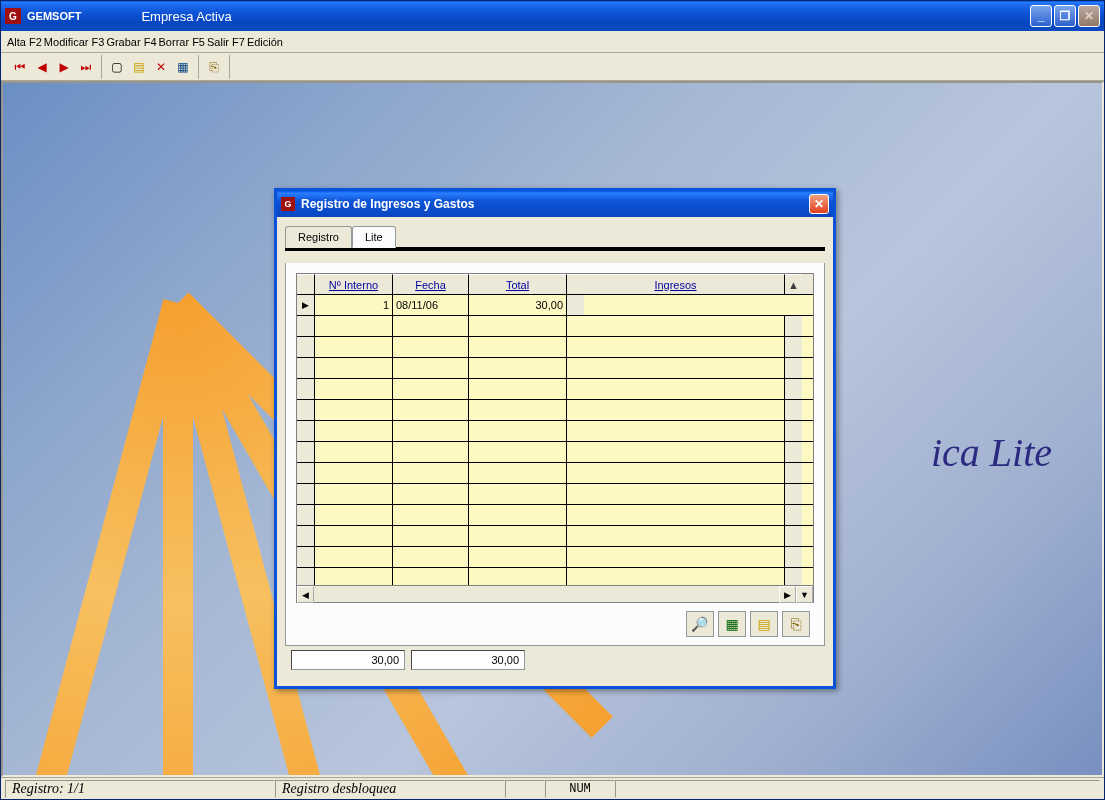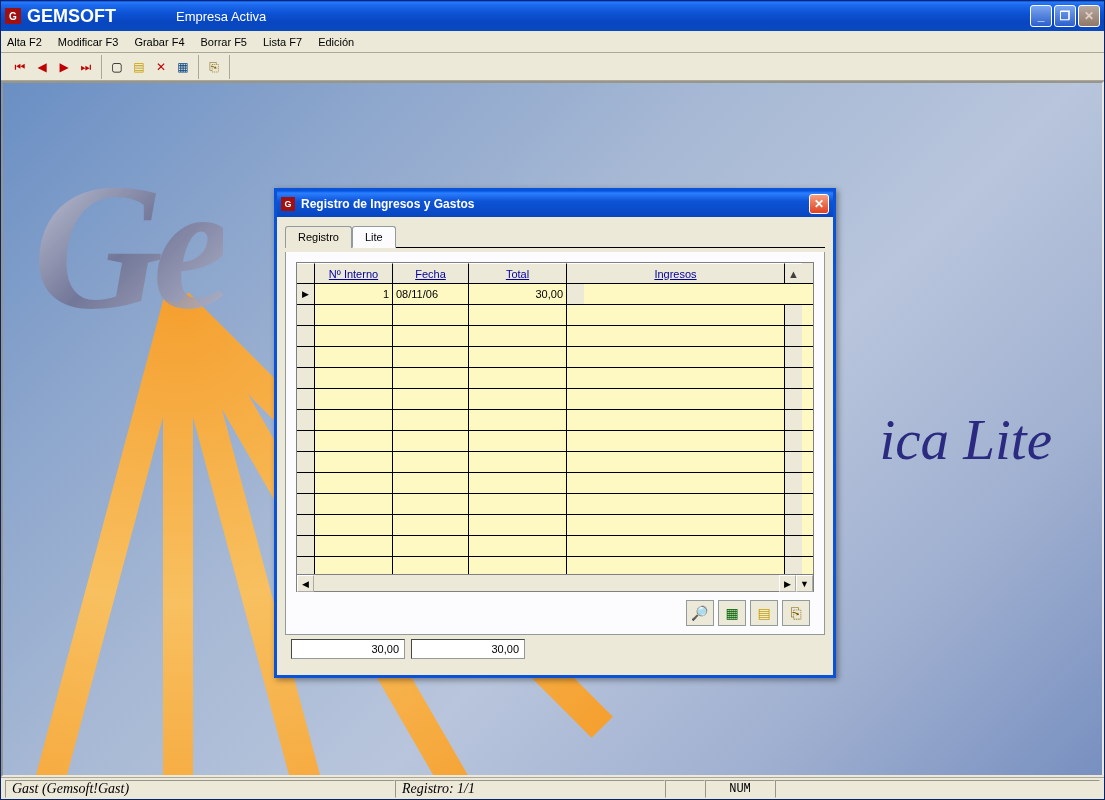--- a/index.html
+++ b/index.html
@@ -33,21 +33,21 @@
 .titlebar .app-icon {
   width: 16px; height: 16px;
   background: #a01010;
   margin-right: 6px;
   display: flex; align-items: center; justify-content: center;
   font-size: 10px; font-weight: bold;
   color: #fff;
 }
 .titlebar .app-name {
   font-weight: bold;
-  font-size: 18px;
+  font-size: 11px;
   margin-right: 60px;
 }
 .titlebar .company {
   font-weight: normal;
   font-size: 13px;
 }
 .titlebar .win-controls {
   position: absolute;
   right: 4px;
   top: 4px;
@@ -73,21 +73,21 @@
   color: #e0d0c8;
 }
 
 .menubar {
   background: #ece9d8;
   height: 22px;
   display: flex;
   align-items: center;
   padding: 0 6px;
   border-bottom: 1px solid #aca899;
-  gap: 16px;
+  gap: 2px;
 }
 .menubar span {
   cursor: pointer;
 }
 
 .toolbar {
   background: #ece9d8;
   height: 28px;
   display: flex;
   align-items: center;
@@ -153,24 +153,24 @@
   transform-origin: top center;
 }
 .ray:nth-child(1){ transform: rotate(-45deg); }
 .ray:nth-child(2){ transform: rotate(-30deg); }
 .ray:nth-child(3){ transform: rotate(-15deg); }
 .ray:nth-child(4){ transform: rotate(0deg); }
 .ray:nth-child(5){ transform: rotate(15deg); }
 .bg-text {
   position: absolute;
   right: 50px;
-  top: 324px;
+  top: 346px;
   font-family: Georgia, serif;
   font-style: italic;
-  font-size: 57px;
+  font-size: 40px;
   color: #2a2a80;
 }
 
 
 .dialog {
   position: absolute;
   left: 271px;
   top: 105px;
   width: 562px;
   background: #ece9d8;
@@ -206,22 +206,22 @@
   cursor: pointer;
 }
 
 .dlg-body {
   padding: 8px;
 }
 
 
 .tabstrip {
   display: flex;
-  border-bottom: 1px solid #000000;
-  margin-bottom: 4px;
+  border-bottom: 4px solid #000000;
+  margin-bottom: 12px;
 }
 .tab {
   padding: 4px 12px;
   background: #ece9d8;
   border: 1px solid #919b9c;
   border-bottom: none;
   margin-right: 0;
   cursor: pointer;
   position: relative;
   top: 1px;
@@ -360,21 +360,21 @@
       <div class="win-btn">❐</div>
       <div class="win-btn close disabled">✕</div>
     </div>
   </div>
 
   <div class="menubar">
     <span>Alta F2</span>
     <span>Modificar F3</span>
     <span>Grabar F4</span>
     <span>Borrar F5</span>
-    <span>Lista F7</span>
+    <span>Salir F7</span>
     <span>Edición</span>
   </div>
 
   <div class="toolbar">
     <div class="tb-group">
       <div class="tb-btn">
           <span style="color:#c00000;">⏮</span>
         </div>
       <div class="tb-btn">
           <span style="color:#c00000;">◀</span>
@@ -408,21 +408,20 @@
   </div>
 
   <div class="content-area">
     <div class="bg-rays">
       <div class="ray"></div>
         <div class="ray"></div>
         <div class="ray"></div>
         <div class="ray"></div>
         <div class="ray"></div>
     </div>
-    <div class="bg-logo">Ge</div>
     <div class="bg-text">ica Lite</div>
 
     <div class="dialog">
       <div class="dlg-titlebar">
         <div class="app-icon">G</div>
         <span>Registro de Ingresos y Gastos</span>
         <div class="spacer"></div>
         <div class="dlg-close">
             <span>✕</span>
           </div>
@@ -584,19 +583,19 @@
 
         <div class="totals">
           <div class="total-field">30,00</div>
           <div class="total-field">30,00</div>
         </div>
       </div>
     </div>
   </div>
 
   <div class="statusbar">
-    <div class="sb-pane p1">Gast (Gemsoft!Gast)</div>
     <div class="sb-pane p2">Registro: 1/1</div>
+    <div class="sb-pane p3">Registro desbloquea</div>
     <div class="sb-pane p4"></div>
     <div class="sb-pane p5">NUM</div>
     <div class="sb-pane p6"></div>
   </div>
 </div>
 
 </body></html>

